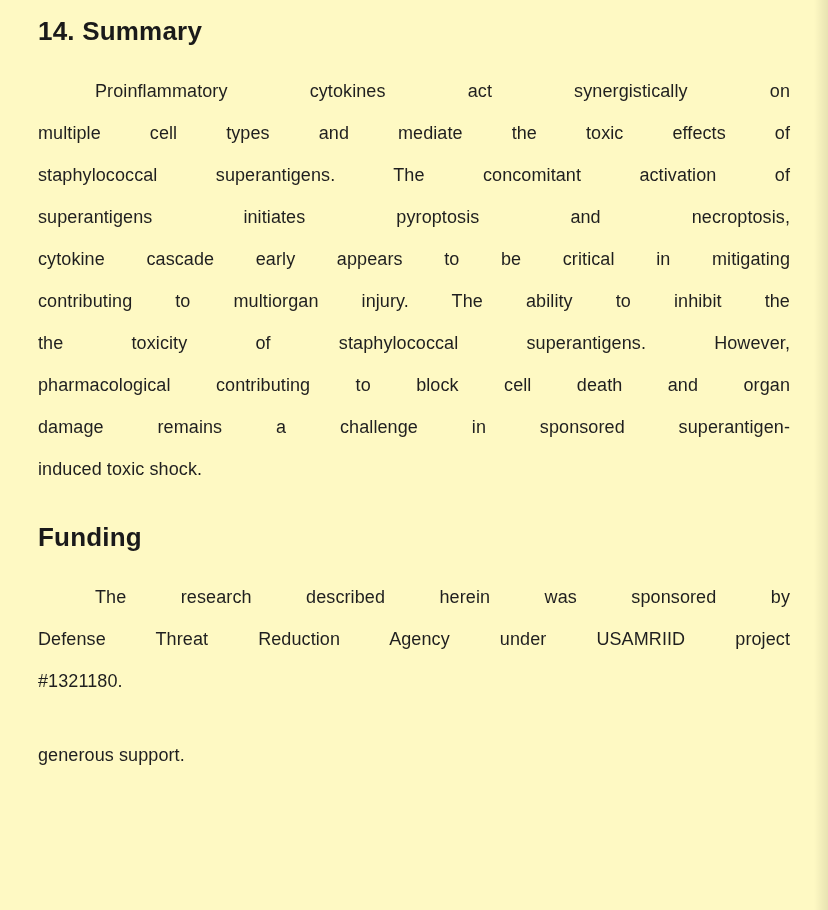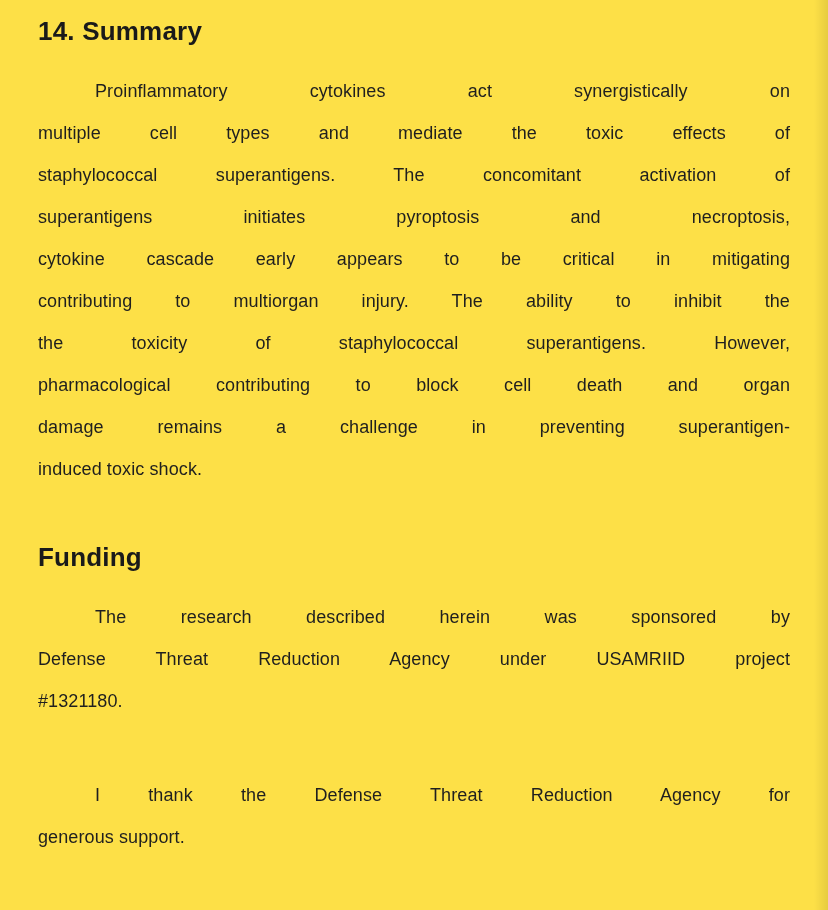--- a/index.html
+++ b/index.html
@@ -12,27 +12,27 @@
   }
 
   body {
     font-family: "Liberation Sans", "DejaVu Sans", sans-serif;
   }
 
   .page {
     position: relative;
     width: 828px;
     height: 910px;
-    background: #fde047;
+    background: #fef9c3;
     padding: 16px 38px 16px 38px;
     overflow: hidden;
   }
 
   .section { margin: 0; }
-  .section + .section { margin-top: 52px; }
+  .section + .section { margin-top: 32px; }
 
   .section-heading {
     font-size: 26px;
     line-height: 30px;
     font-weight: bold;
     letter-spacing: 0.2px;
     color: #1a1a1a;
     margin: 0 0 24px 0;
   }
 
@@ -77,36 +77,35 @@
     <h2 class="section-heading">14. Summary</h2>
     <div class="para">
         <div class="line first">Proinflammatory cytokines act synergistically on</div>
         <div class="line">multiple cell types and mediate the toxic effects of</div>
         <div class="line">staphylococcal superantigens. The concomitant activation of</div>
         <div class="line">superantigens initiates pyroptosis and necroptosis,</div>
         <div class="line">cytokine cascade early appears to be critical in mitigating</div>
         <div class="line">contributing to multiorgan injury. The ability to inhibit the</div>
         <div class="line">the toxicity of staphylococcal superantigens. However,</div>
         <div class="line">pharmacological contributing to block cell death and organ</div>
-        <div class="line">damage remains a challenge in preventing superantigen-</div>
+        <div class="line">damage remains a challenge in sponsored superantigen-</div>
         <div class="line last">induced toxic shock.</div>
       </div>
   </section>
 
   <section class="section">
     <h2 class="section-heading">Funding</h2>
     <div class="para">
         <div class="line first">The research described herein was sponsored by</div>
         <div class="line">Defense Threat Reduction Agency under USAMRIID project</div>
         <div class="line last">#1321180.</div>
       </div>
   </section>
 
   <section class="section">
     <div class="para">
-        <div class="line first">I thank the Defense Threat Reduction Agency for</div>
         <div class="line last">generous support.</div>
       </div>
   </section>
 
   <div class="page-edge-shadow"></div>
 
 </main>
 
 </body></html>

